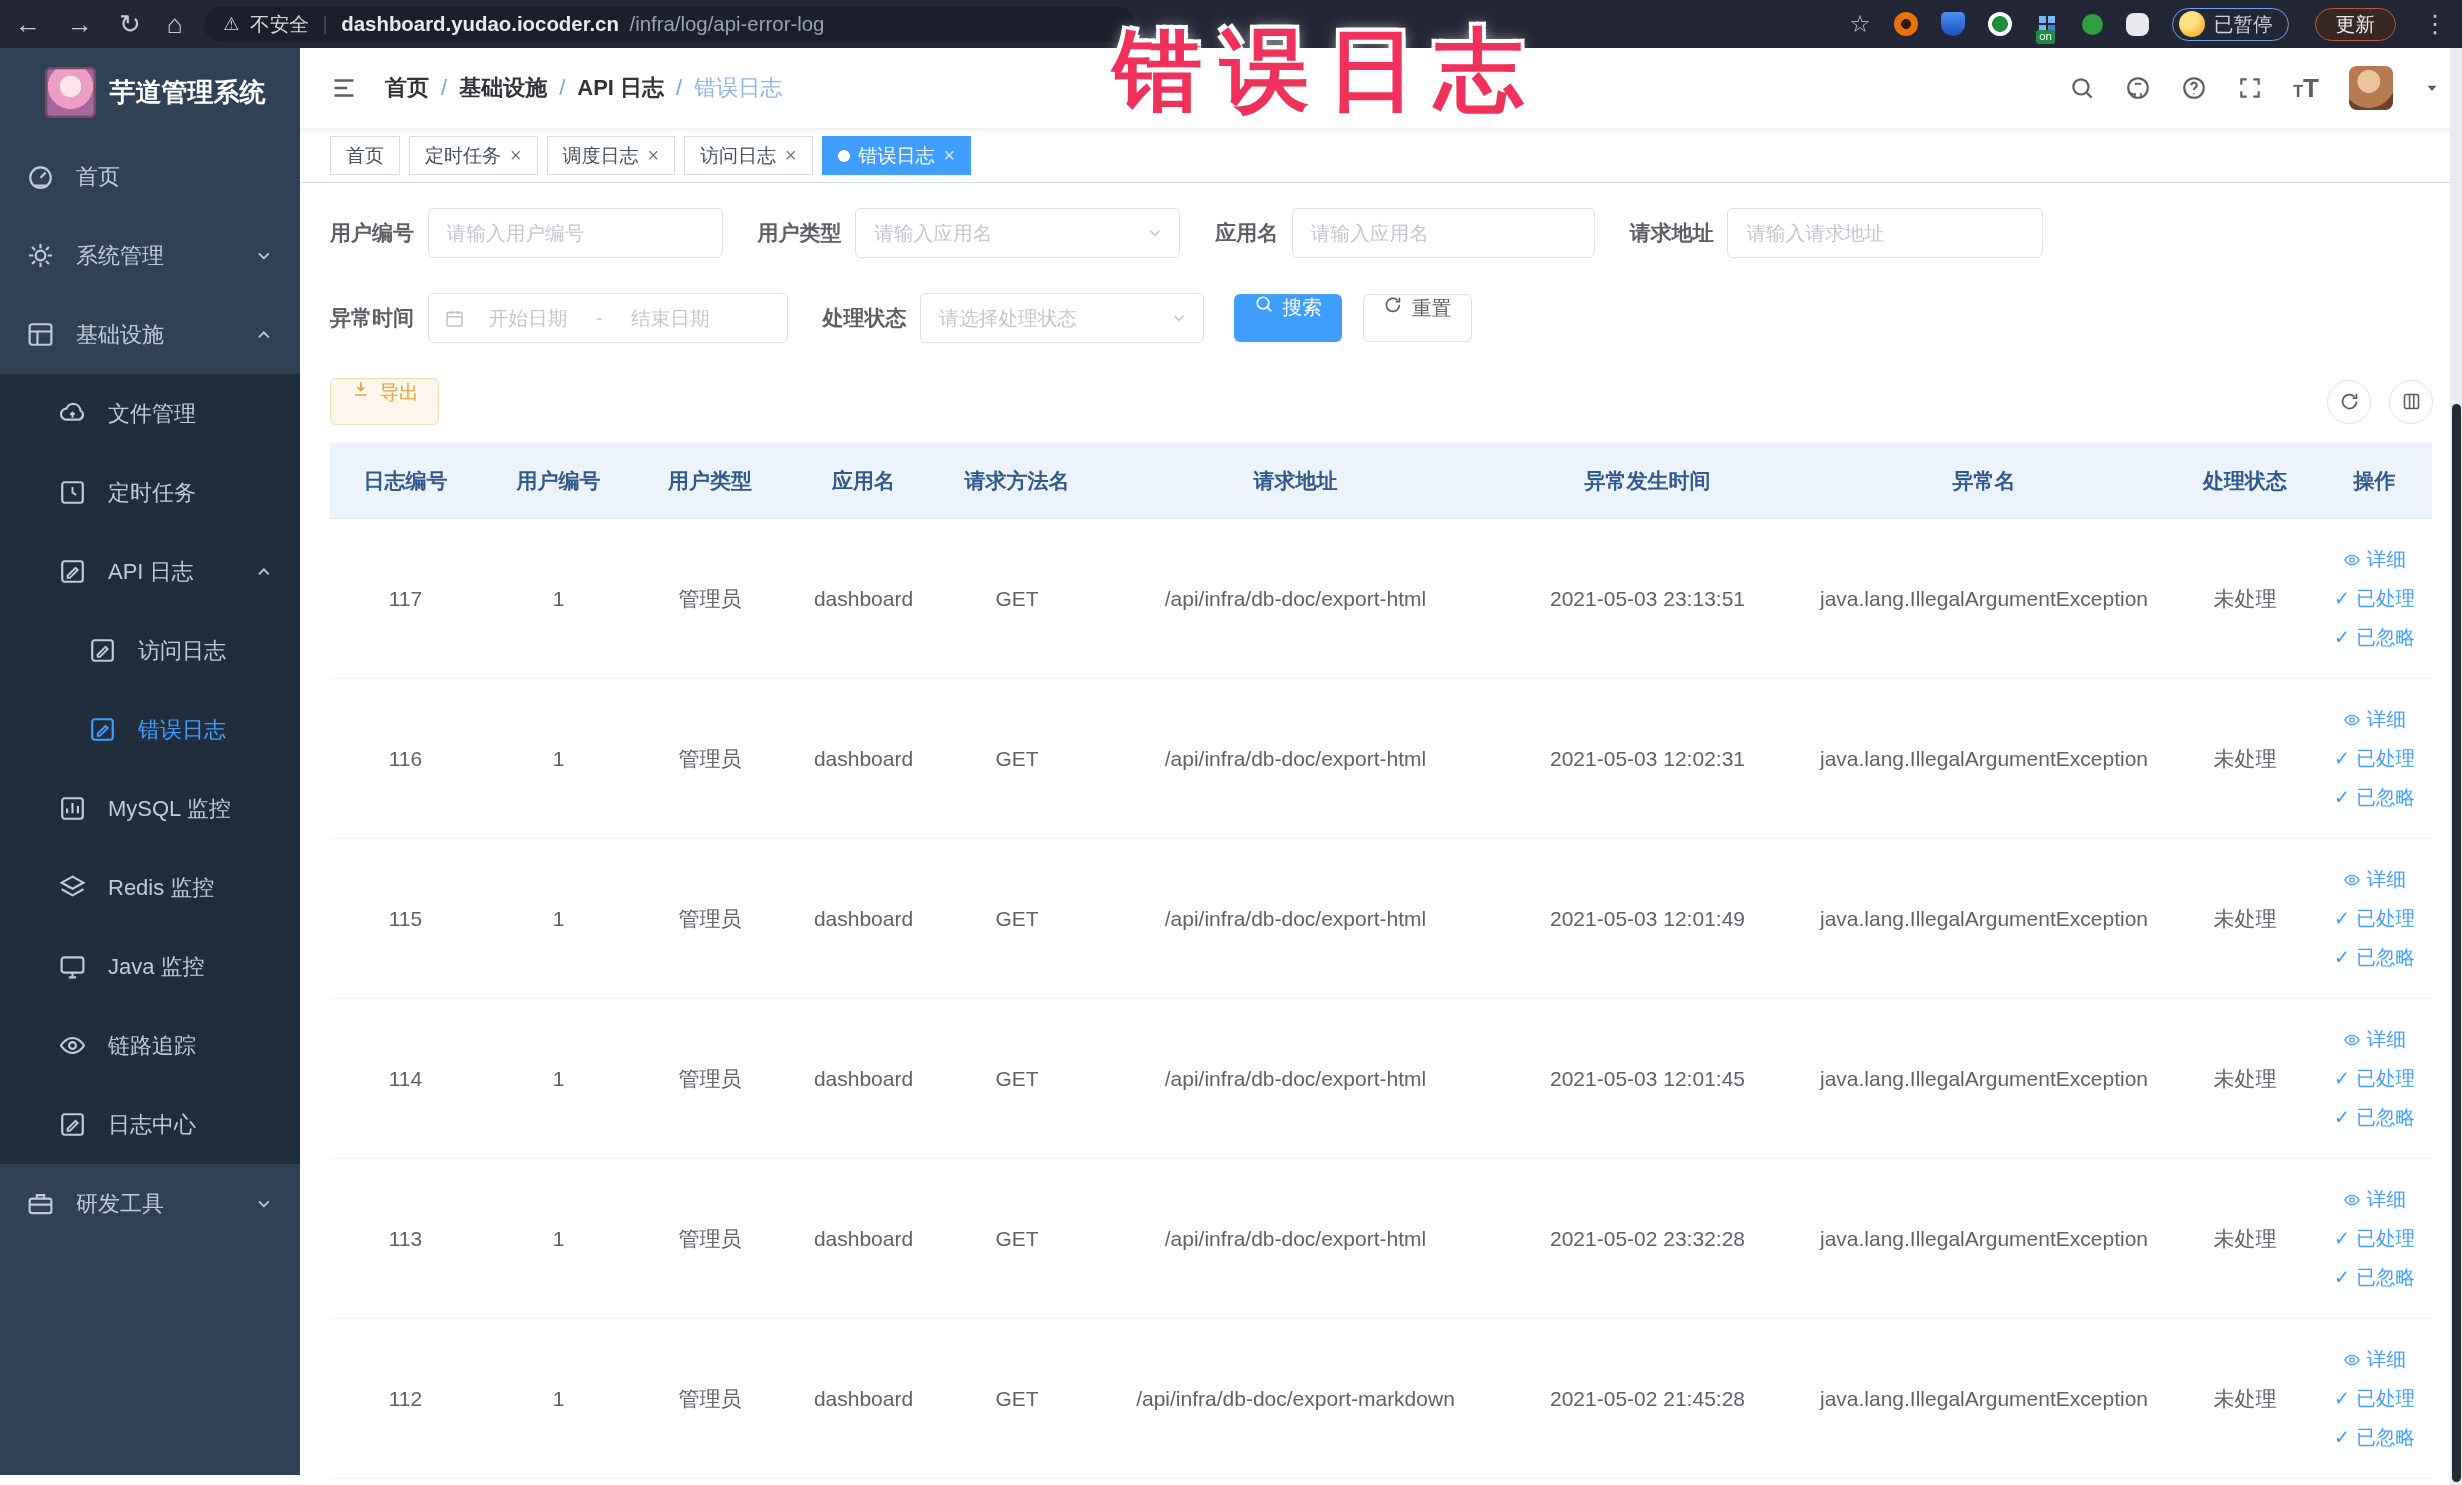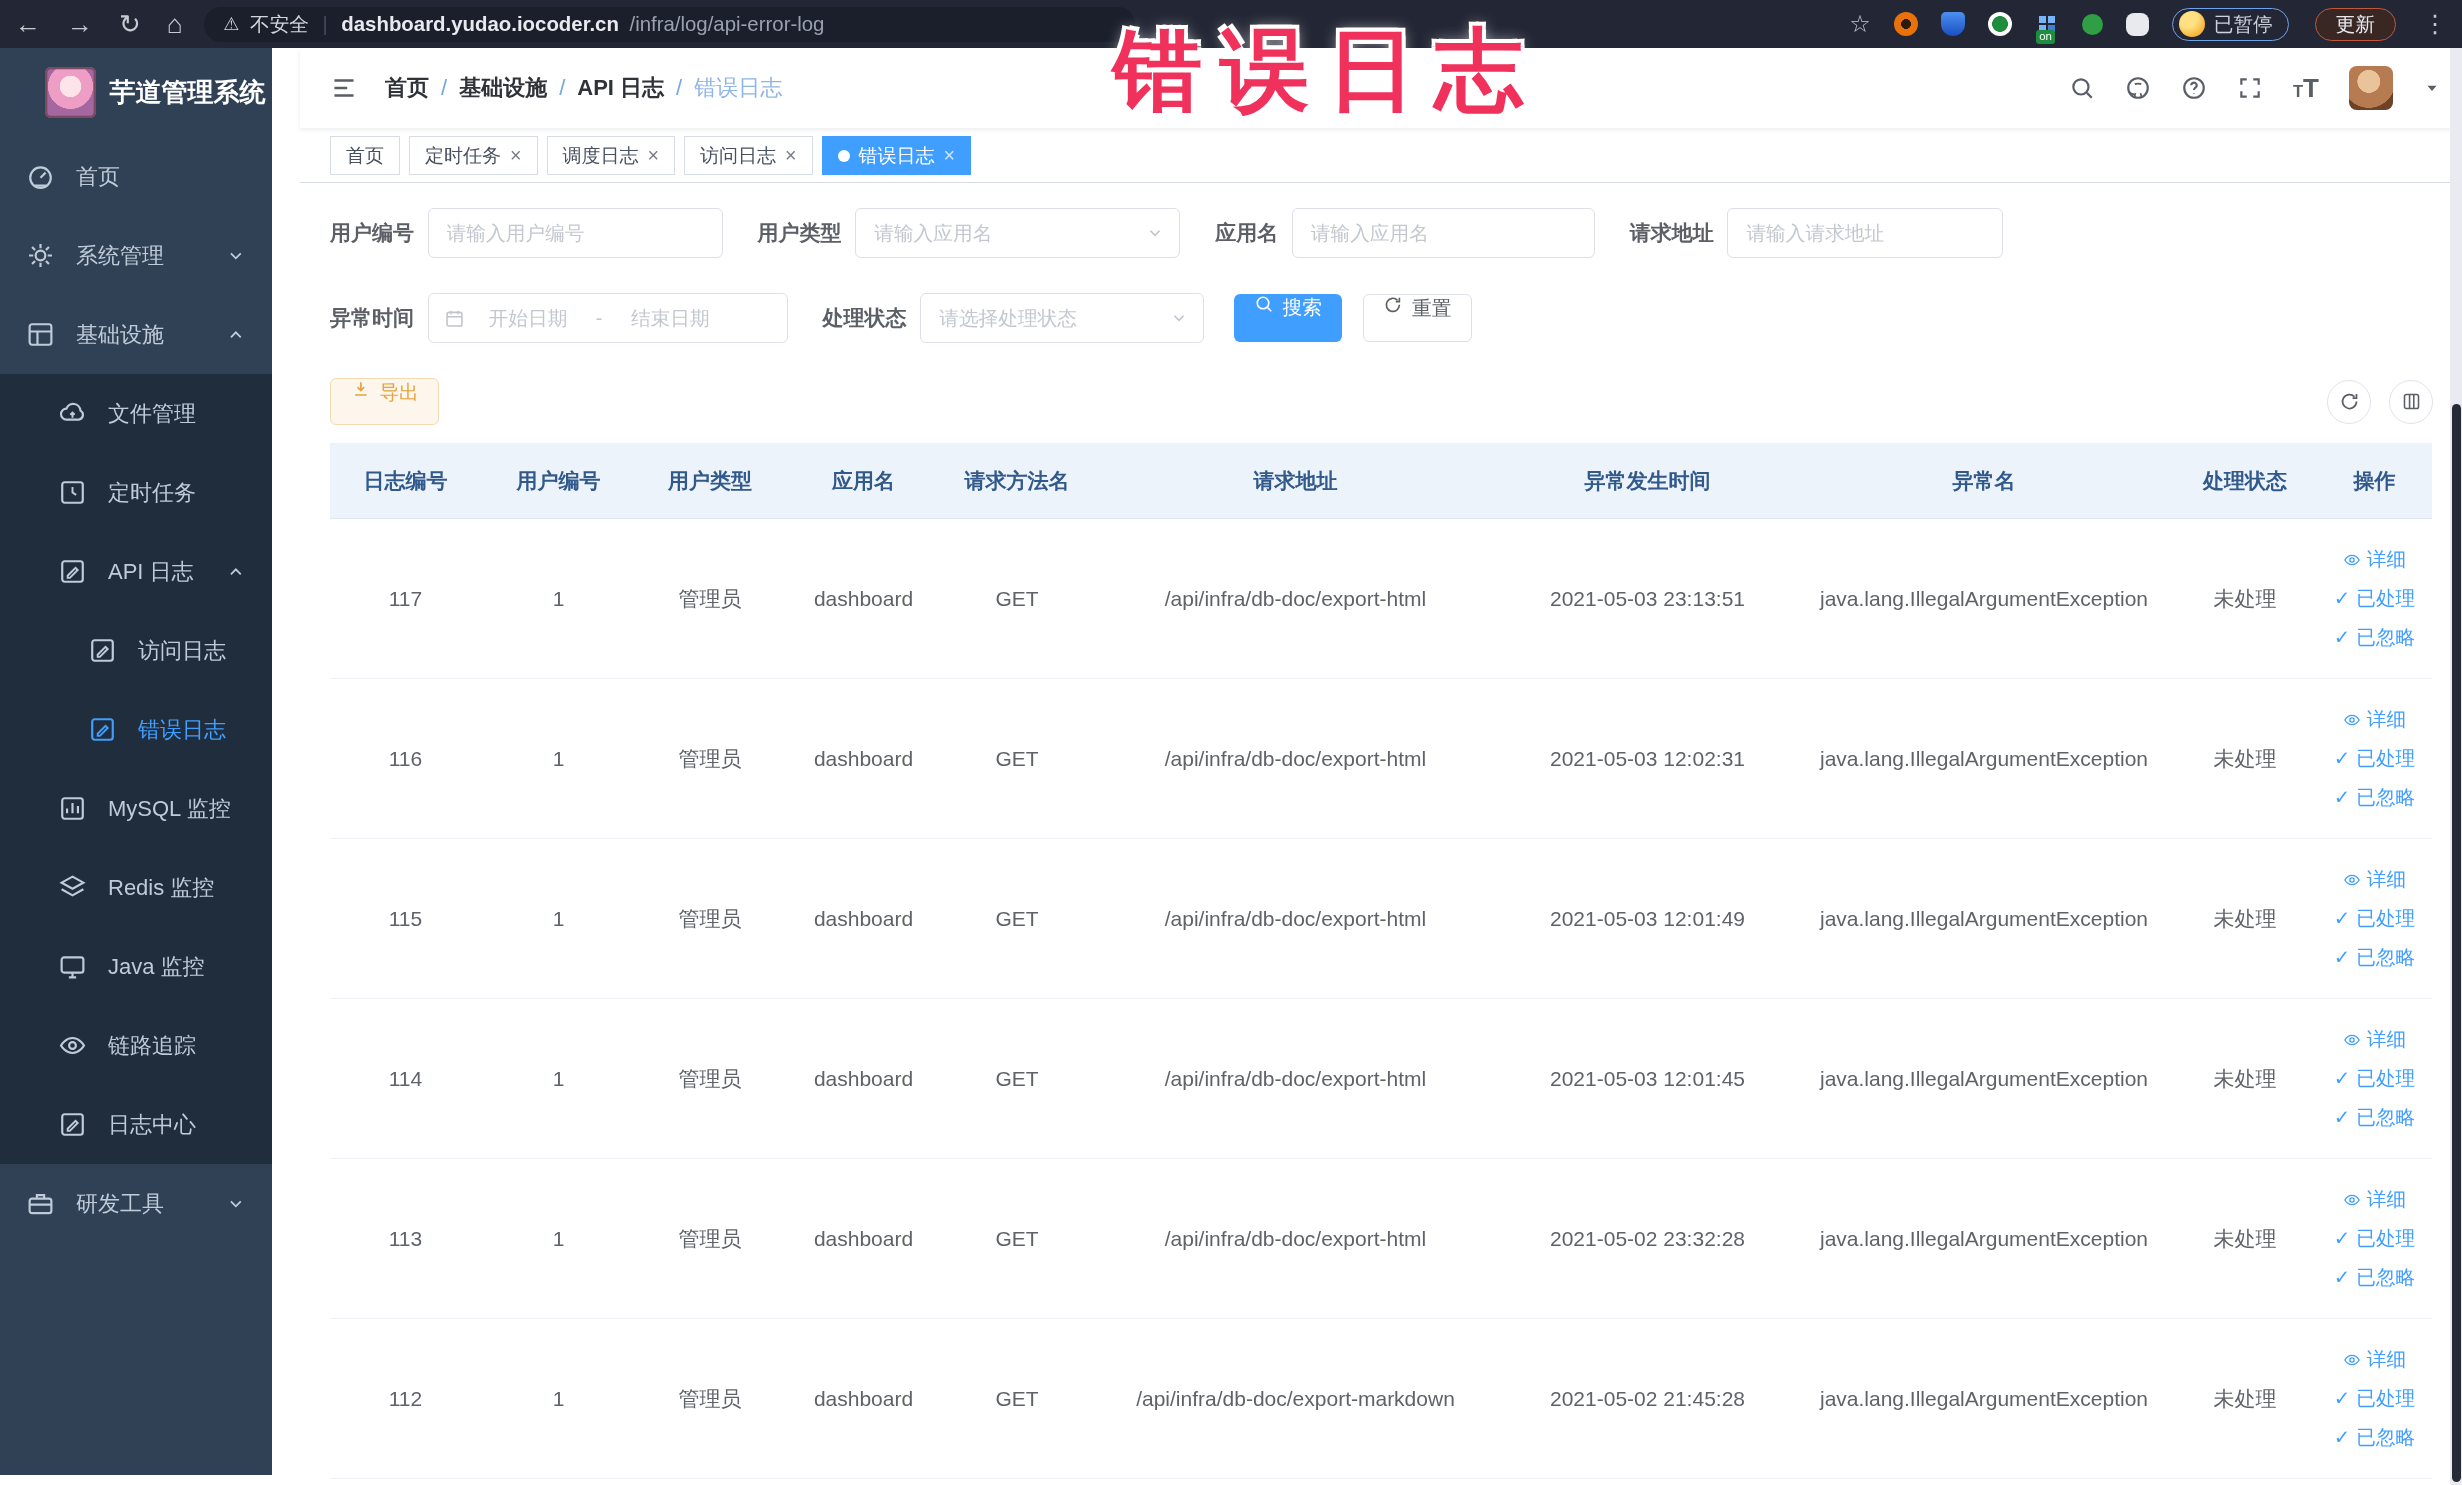--- a/index.html
+++ b/index.html
@@ -38,21 +38,21 @@
   .update { border: 1.5px solid #c0593b; background: #392724; padding: 0 19.7px; margin-left: 3px; }
   .update .lbl { color: #e8eaf0; font-size: 19.7px; }
   .kebab { color: #c6c9d2; font-size: 24px; margin-left: 4.5px; }
 
   
   .annotation { position: absolute; left: 1113px; top: 10.6px; z-index: 60; font-size: 89px;
     font-weight: 800; letter-spacing: 18px; color: #f0315b; pointer-events: none;
     text-shadow: -3.8px -3.8px 0 #fff, 3.8px -3.8px 0 #fff, -3.8px 3.8px 0 #fff, 3.8px 3.8px 0 #fff, 0 0 15px rgba(255,255,255,.85); }
 
   
-  .sidebar { position: absolute; left: 0; top: 48px; width: 272px; bottom: 11px; background: #304156; z-index: 2; }
+  .sidebar { position: absolute; left: 0; top: 48px; width: 300px; bottom: 11px; background: #304156; z-index: 2; }
   .logo-row { height: 89px; display: flex; align-items: center; padding-left: 45px; gap: 13.6px; cursor: pointer; }
   .logo-img { width: 51px; height: 51px; border-radius: 6px;
     background: radial-gradient(circle at 50% 38%, #fde3ea 0 26%, #ee9ec4 27% 55%, #a4679f 56% 100%);
     box-shadow: inset 0 0 0 2.3px #7a4a63; }
   .logo-title { color: #fff; font-size: 26px; font-weight: 700; white-space: nowrap; }
   .mi { height: 79px; display: flex; align-items: center; color: #bfcbd9; font-size: 22px; cursor: pointer; white-space: nowrap; }
   .mi .ico { width: 29px; height: 29px; margin-right: 21px; flex: 0 0 auto; }
   .mi .ico svg { width: 29px; height: 29px; }
   .mi .chev { margin-left: auto; margin-right: 26px; width: 19.7px; height: 19.7px; color: #bfcbd9; }
   .mi .chev svg { width: 19.7px; height: 19.7px; }
@@ -102,21 +102,21 @@
   input.fbox { padding: 0 18px; color: #4c1d95; outline: none; font-family: "Liberation Sans", sans-serif; }
   input.fbox::placeholder { color: #c3c7cf; }
   .fselect { display: flex; align-items: center; justify-content: space-between; padding: 0 15px 0 18px;
     color: #c3c7cf; cursor: pointer; }
   .fselect .chev-s { width: 18px; height: 18px; color: #c0c4cc; }
   .fselect .chev-s svg { width: 18px; height: 18px; }
   .frange { width: 360px; display: flex; align-items: center; padding: 0 15px; color: #c3c7cf; gap: 24px; cursor: pointer; }
   .frange .cal { width: 21px; height: 21px; color: #c0c4cc; flex: 0 0 auto; }
   .frange .cal svg { width: 21px; height: 21px; }
   .frange .rsep { margin: 0 4.5px; color: #c3c7cf; }
-  .w390 { width: 295px; } .w430 { width: 325px; } .w400 { width: 303px; } .w370 { width: 276px; } .w375 { width: 284px; }
+  .w390 { width: 295px; } .w430 { width: 325px; } .w400 { width: 303px; } .w370 { width: 316px; } .w375 { width: 284px; }
   .btn { height: 48px; border-radius: 6px; font-size: 19.7px; display: flex; align-items: flex-start; gap: 9px;
     padding: 0 19.7px; cursor: pointer; border: none; font-family: "Liberation Sans", sans-serif; }
   .btn svg { width: 19.7px; height: 19.7px; }
   .btn-primary { background: #409eff; color: #fff; margin-left: 30px; }
   .btn-plain { background: #fff; color: #5c6066; border: 0.8px solid #dcdfe6; margin-left: 21px; }
   .toolbar { display: flex; align-items: center; margin-bottom: 18px; }
   .btn-export { height: 47px; background: #fdf6ec; border: 0.8px solid #f5dab1; color: #e6a23c; }
   .toolbar-right { margin-left: auto; display: flex; gap: 18px; }
   .circle-btn { width: 44px; height: 44px; border-radius: 50%; border: 0.8px solid #dfe4ec; background: #fff;
     color: #5c6066; display: flex; align-items: center; justify-content: center; cursor: pointer; }

